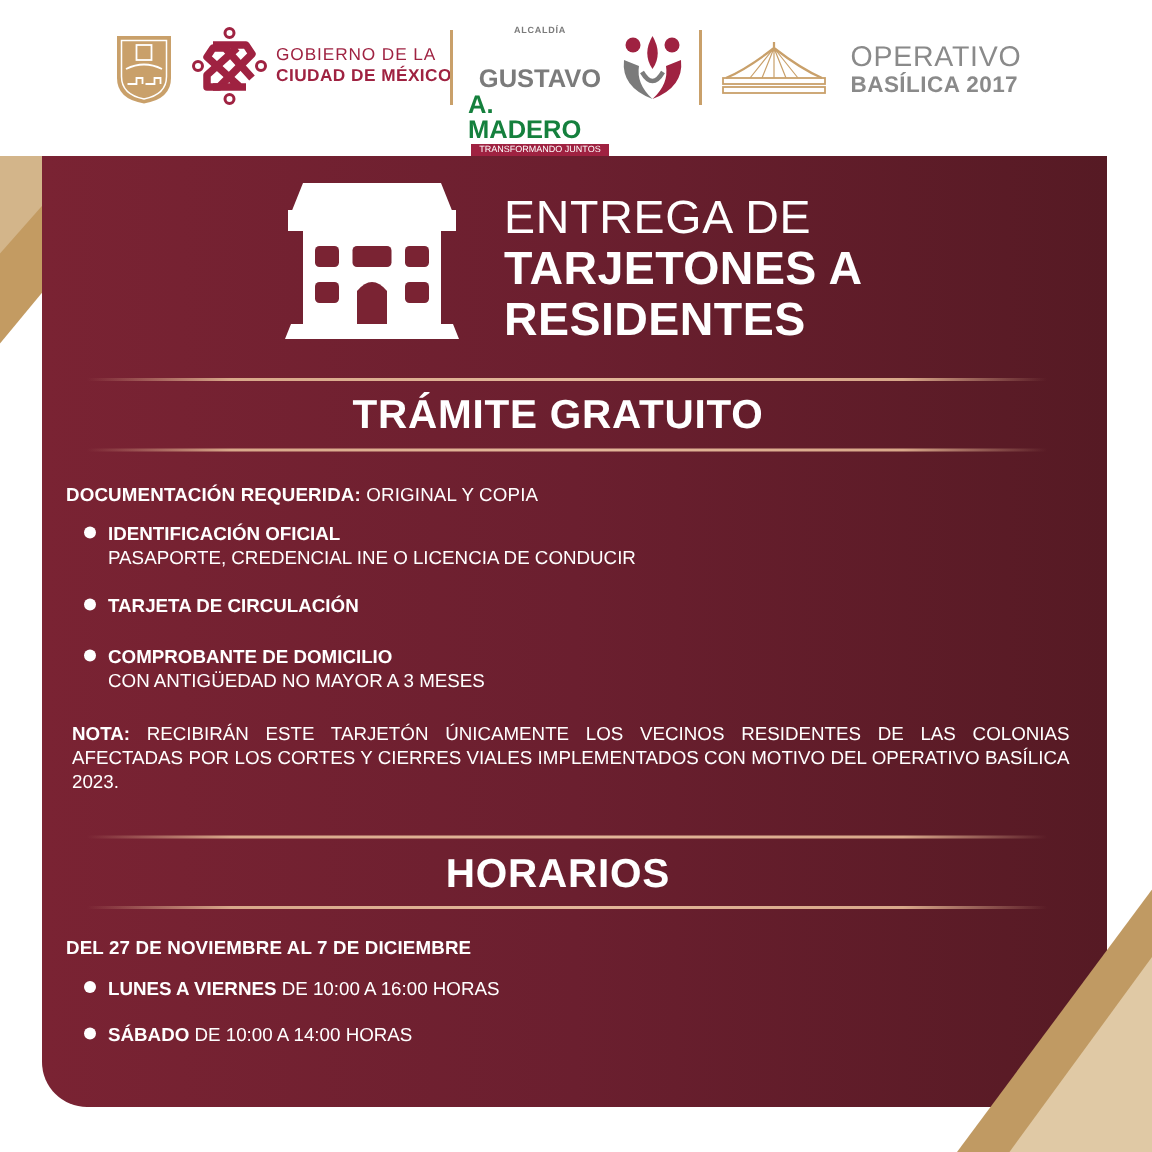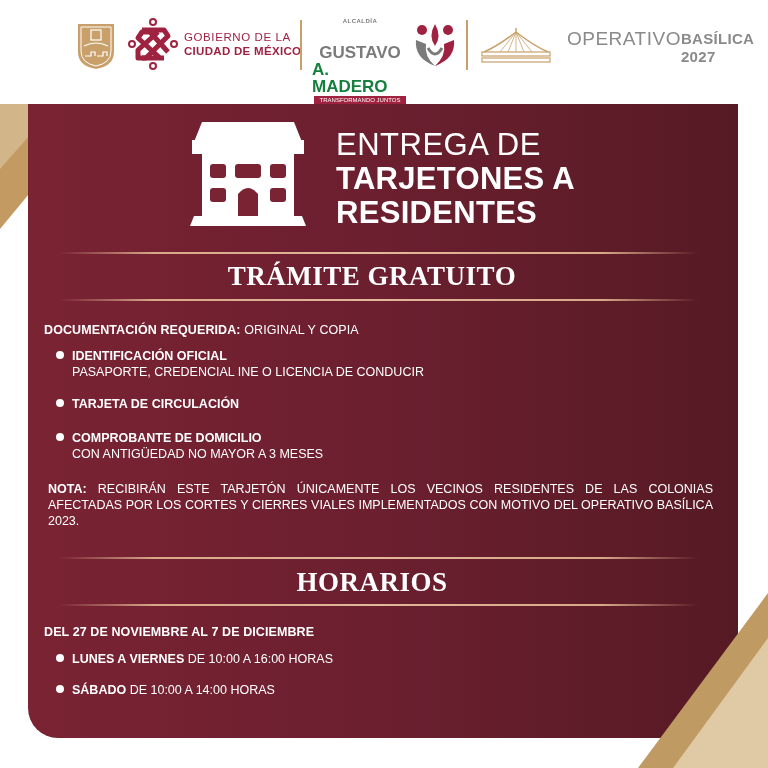--- a/index.html
+++ b/index.html
@@ -26,21 +26,21 @@
     .hero-text { position: absolute; left: 146px; top: 6px; color: #fff; }
     .hero-line1 { font-size: 31px; font-weight: 400; letter-spacing: 0.5px; line-height: 34px; }
     .hero-line2, .hero-line3 { font-size: 31px; font-weight: 700; line-height: 34px; letter-spacing: 0.3px; }
 
     .gold-rule {
       position: absolute; left: 30px; width: 640px; height: 2px;
       background: linear-gradient(90deg, rgba(214,160,130,0) 0%, #d8a88a 15%, #e3b79a 50%, #d8a88a 85%, rgba(214,160,130,0) 100%);
     }
     .section-title {
       position: absolute; left: 0; width: 688px; text-align: center;
-      color: #fff; font-weight: 700; font-size: 27px; letter-spacing: 0.5px; font-family: Liberation Serif, serif;
+      color: #fff; font-weight: 700; font-size: 27px; letter-spacing: 0.5px;
     }
 
     .body-text { position: absolute; color: #fff; font-size: 12.5px; letter-spacing: 0.1px; }
     .bold { font-weight: 700; }
     .light { font-weight: 400; }
     .bullet {
       display: inline-block; width: 8px; height: 8px; border-radius: 50%; background: #fff;
       margin-right: 8px; vertical-align: 1px;
     }
     .item { position: absolute; left: 28px; color: #fff; font-size: 12.5px; line-height: 16px; }
@@ -102,23 +102,23 @@
   <div style="position:absolute; left:466px; top:20px; width:2px; height:50px; background:#c9a06a;"></div>
 
   <div class="logo-group" style="left:480px; top:26px;">
     <svg width="72" height="38" viewBox="0 0 72 38">
       <path d="M36 2 L36 6 M36 6 Q18 20 4 26 M36 6 Q54 20 68 26" stroke="#c9a06a" stroke-width="1.5" fill="none"></path>
       <path d="M36 6 L20 26 M36 6 L28 26 M36 6 L36 26 M36 6 L44 26 M36 6 L52 26" stroke="#c9a06a" stroke-width="0.8" fill="none"></path>
       <rect x="2" y="26" width="68" height="4" fill="none" stroke="#c9a06a" stroke-width="1.2"></rect>
       <rect x="2" y="32" width="68" height="4" fill="none" stroke="#c9a06a" stroke-width="1.2"></rect>
     </svg>
   </div>
-  <div class="logo-group" style="left:567px; top:30px; flex-direction:row; align-items:flex-start; line-height:18px;">
+  <div class="logo-group" style="left:567px; top:30px; flex-direction:column; align-items:flex-start; line-height:18px;">
     <div style="font-size:19px; color:#8a8a8a; letter-spacing:0.5px;">OPERATIVO</div>
-    <div style="font-size:15px; color:#8a8a8a; font-weight:700; letter-spacing:0.3px;">BASÍLICA 2027</div>
+    <div style="font-size:15px; color:#8a8a8a; font-weight:700; letter-spacing:0.3px;">BASÍLICA 2017</div>
   </div>
 </div>
 
 <svg class="gold-tl" viewBox="0 0 120 150">
   <polygon points="0,0 120,0 0,145" fill="#c39b62"></polygon>
   <polygon points="0,0 75,0 0,85" fill="#d3b58a"></polygon>
 </svg>
 <svg class="gold-br" viewBox="0 0 170 175">
   <polygon points="170,0 170,175 40,175" fill="#c09a63"></polygon>
   <polygon points="170,45 170,175 75,175" fill="#e0c9a5"></polygon>

